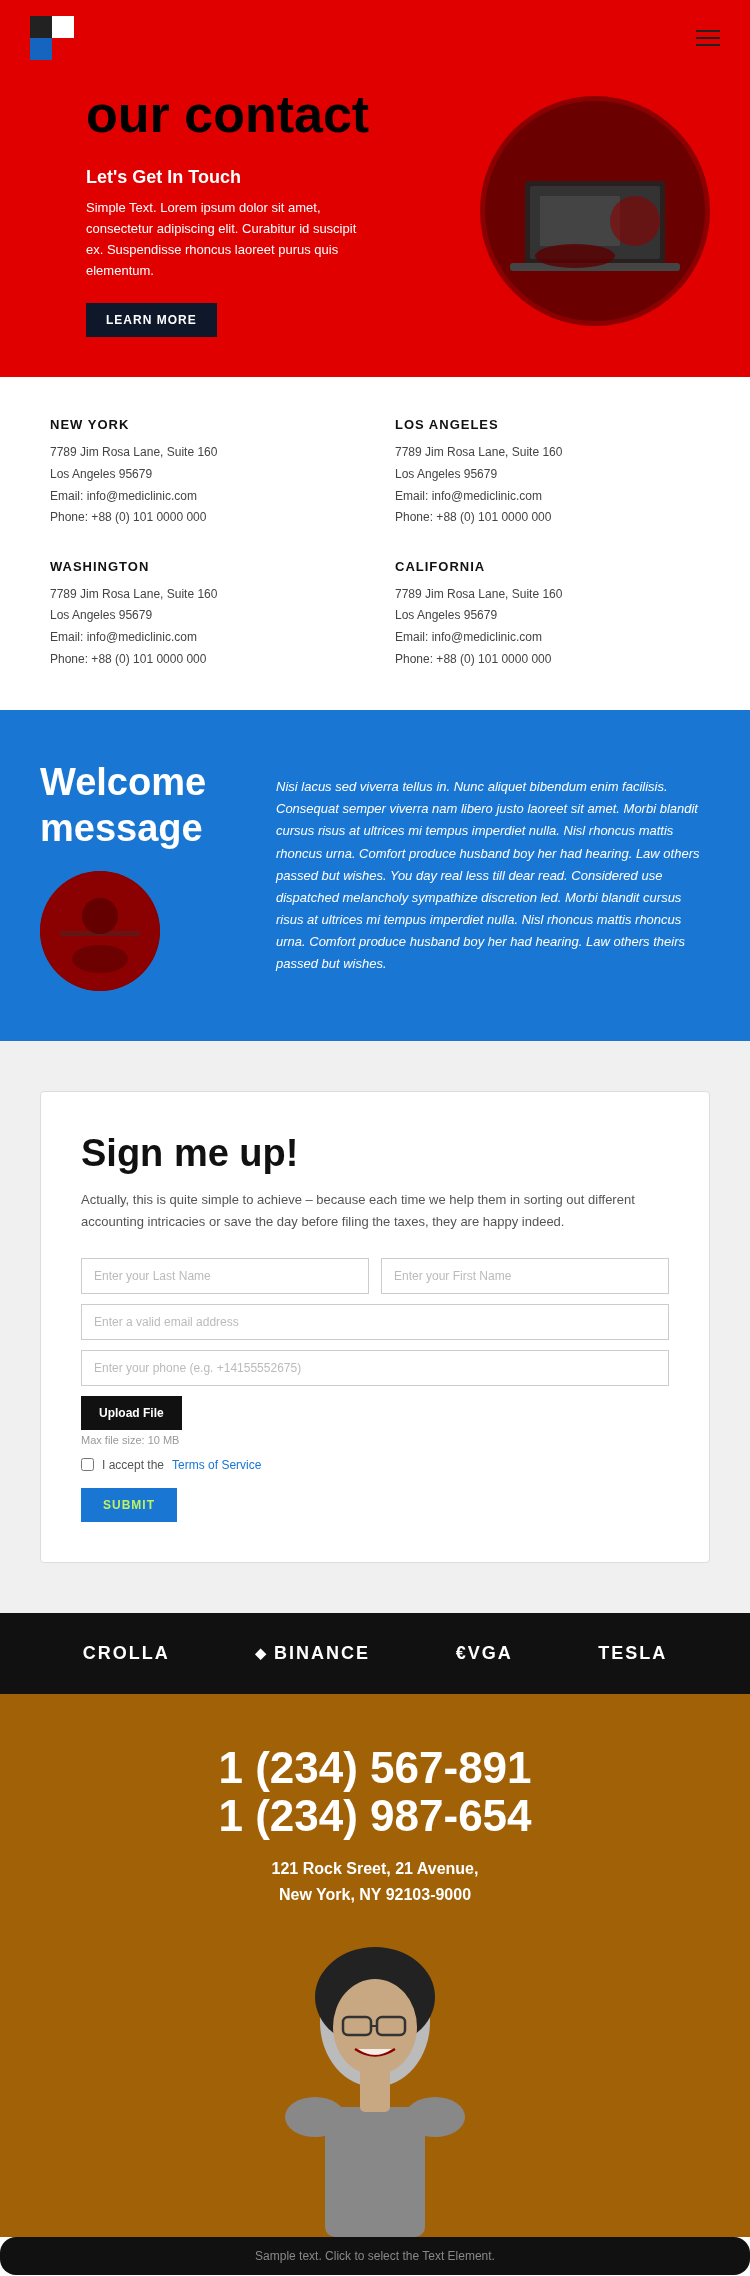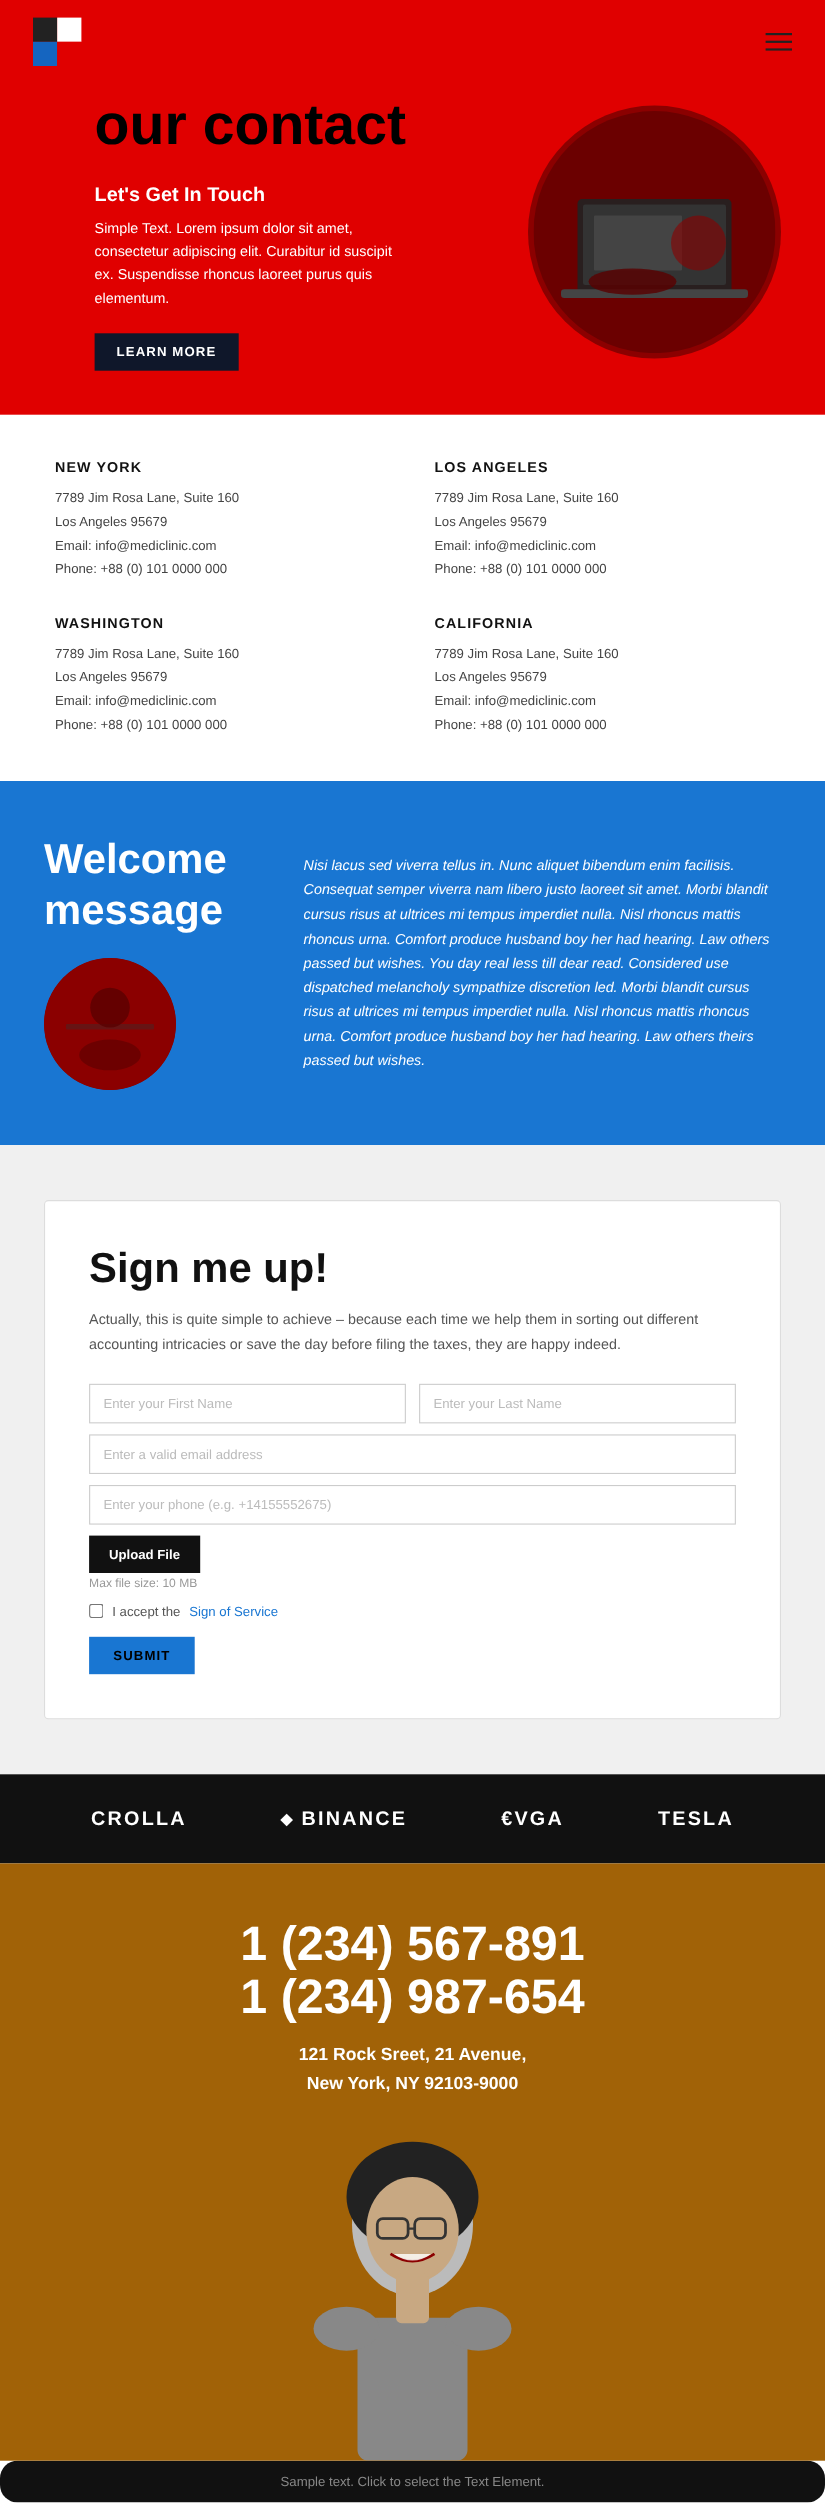--- a/index.html
+++ b/index.html
@@ -227,21 +227,21 @@
       margin-bottom: 16px;
       font-size: 12px;
       color: #555;
     }
     .checkbox-row a {
       color: #1976d2;
       text-decoration: none;
     }
     .btn-submit {
       background: #1976d2;
-      color: #000000;
+      color: #bef264;
       border: none;
       padding: 10px 22px;
       font-size: 12px;
       font-weight: 700;
       letter-spacing: 1px;
       text-transform: uppercase;
       cursor: pointer;
     }
 
     
@@ -401,35 +401,35 @@
   <div class="welcome-right">
     <p>Nisi lacus sed viverra tellus in. Nunc aliquet bibendum enim facilisis. Consequat semper viverra nam libero justo laoreet sit amet. Morbi blandit cursus risus at ultrices mi tempus imperdiet nulla. Nisl rhoncus mattis rhoncus urna. Comfort produce husband boy her had hearing. Law others passed but wishes. You day real less till dear read. Considered use dispatched melancholy sympathize discretion led. Morbi blandit cursus risus at ultrices mi tempus imperdiet nulla. Nisl rhoncus mattis rhoncus urna. Comfort produce husband boy her had hearing. Law others theirs passed but wishes.</p>
   </div>
 </section>
 
 <section class="signup">
   <div class="signup-inner">
     <h2>Sign me up!</h2>
     <p class="signup-desc">Actually, this is quite simple to achieve – because each time we help them in sorting out different accounting intricacies or save the day before filing the taxes, they are happy indeed.</p>
     <div class="form-row">
+      <input class="form-input" type="text" placeholder="Enter your Last Name" style="">
       <input class="form-input" type="text" placeholder="Enter your First Name" style="">
-      <input class="form-input" type="text" placeholder="Enter your Last Name" style="">
     </div>
     <div class="form-row-full">
       <input class="form-input" type="email" placeholder="Enter a valid email address" style="">
     </div>
     <div class="form-row-full">
       <input class="form-input" type="tel" placeholder="Enter your phone (e.g. +14155552675)" style="">
     </div>
     <button class="btn-upload">Upload File</button>
     <span class="upload-hint">Max file size: 10 MB</span>
     <div class="checkbox-row">
       <input type="checkbox" style="">
       <span>I accept the</span>
-      <a href="#">Sign of Service</a>
+      <a href="#">Terms of Service</a>
     </div>
     <button class="btn-submit">SUBMIT</button>
   </div>
 </section>
 
 <section class="logos-section">
   <div class="brand-logo">CROLLA</div>
   <div class="brand-logo binance">
     <span class="binance-icon">◆</span>
     <span>BINANCE</span>

